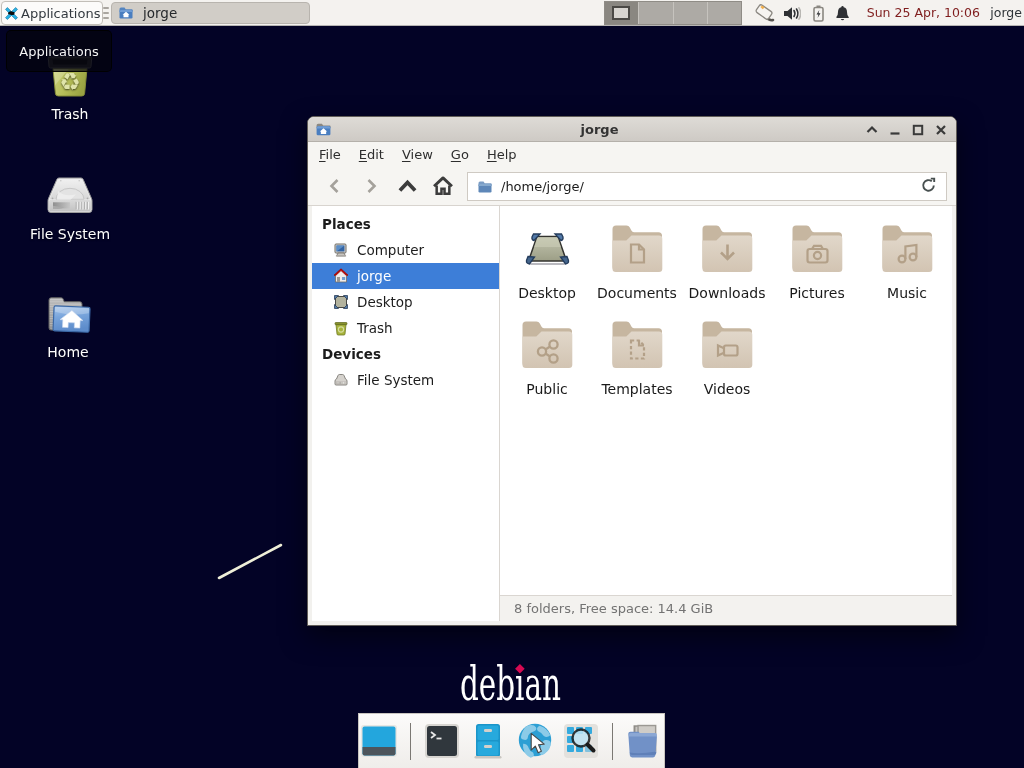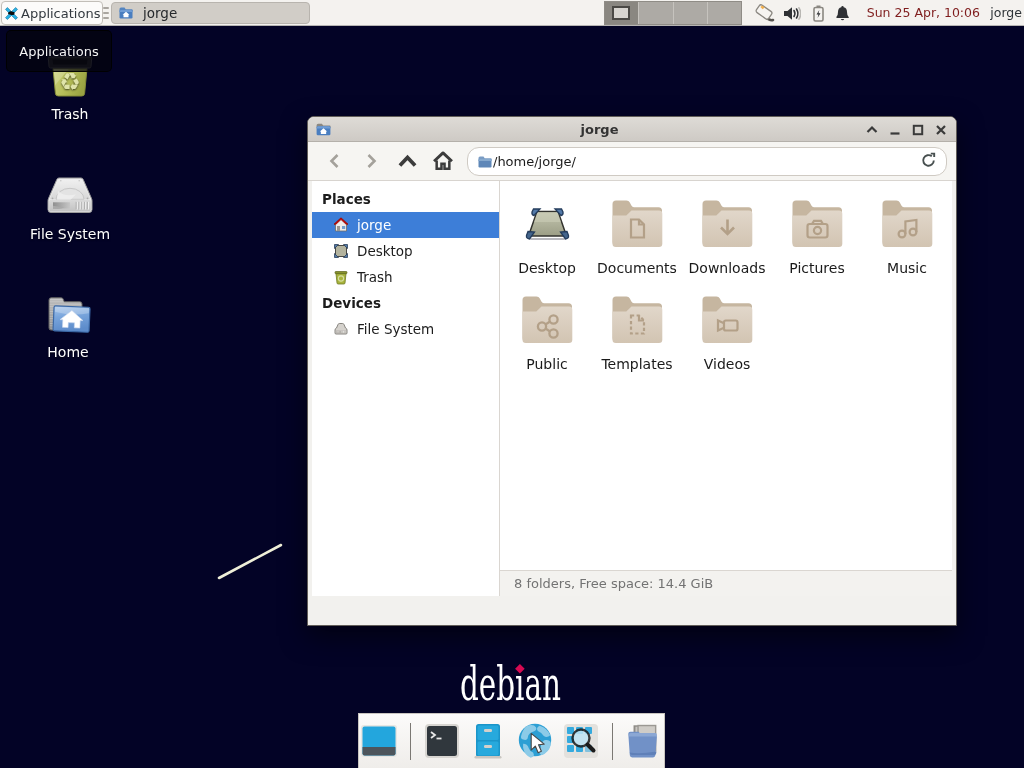--- a/index.html
+++ b/index.html
@@ -96,22 +96,22 @@
   .menu-item { padding:2px 9px; }
   .menu-item u { text-decoration:underline; text-underline-offset:2px; }
 
   #wtoolbar {
     height:39px; background:#f6f5f2; border-bottom:1px solid #d8d4cf;
     display:flex; align-items:center; position:relative;
   }
   .nav-btn { width:36px; height:32px; display:flex; align-items:center; justify-content:center; }
   #path-entry {
     position:absolute; left:159px; right:9px; top:5px; height:29px;
-    background:#fff; border:1px solid #cfcac3; border-radius:12px;
-    display:flex; align-items:center; padding:0 9px; 
+    background:#fff; border:1px solid #cfcac3; border-radius:0;
+    display:flex; align-items:center; padding:0 9px; gap:8px;
     font-size:13px; color:#1a1a1a;
   }
   #path-entry .reload { margin-left:auto; }
 
   #wbody { display:flex; height:415px; background:#fff; margin:0 4px; }
   #sidebar { width:192px; border-right:1px solid #dad6d1; padding-top:5px; font-size:13.5px; color:#1c1c1c; }
   .side-row { height:26px; display:flex; align-items:center; padding-left:21px; gap:8px; }
   .side-row.header { padding-left:10px; font-weight:bold; }
   .side-row.selected { background:#3d7ed8; color:#ffffff; }
   #main-col { flex:1; display:flex; flex-direction:column; }
@@ -357,20 +357,27 @@
           <rect x="2.8" y="2.8" width="8.4" height="8.4" fill="none" stroke="#3a3a3a" stroke-width="2"></rect>
         </svg>
     </span>
     <span class="tb-btn" id="btn-close">
       <svg width="14" height="14" viewBox="0 0 14 14">
           <path d="M3 3 L11 11 M11 3 L3 11" stroke="#3a3a3a" stroke-width="2.2"></path>
         </svg>
     </span>
   </div>
 
+  <div id="menubar">
+    <span class="menu-item"><u>F</u>ile</span>
+    <span class="menu-item"><u>E</u>dit</span>
+    <span class="menu-item"><u>V</u>iew</span>
+    <span class="menu-item"><u>G</u>o</span>
+    <span class="menu-item"><u>H</u>elp</span>
+  </div>
 
   <div id="wtoolbar">
     <span class="nav-btn" style="margin-left:9px">
       <svg width="18" height="18" viewBox="0 0 18 18">
           <path d="M11.5 3 L5.5 9 L11.5 15" stroke="#a4a19b" stroke-width="2.6" fill="none"></path>
         </svg>
     </span>
     <span class="nav-btn">
       <svg width="18" height="18" viewBox="0 0 18 18">
           <path d="M6.5 3 L12.5 9 L6.5 15" stroke="#a4a19b" stroke-width="2.6" fill="none"></path>
@@ -401,20 +408,32 @@
           <path d="M13.8 8.5 a5.3 5.3 0 1 1 -2 -4.2" stroke="#474f4f" stroke-width="1.9" fill="none"></path>
           <path d="M10.8 1.6 h3.4 v3.4" stroke="#474f4f" stroke-width="1.9" fill="none"></path>
         </svg>
       </span>
     </div>
   </div>
 
   <div id="wbody">
     <div id="sidebar">
       <div class="side-row header">Places</div>
+      <div class="side-row">
+        <span style="width:16px;height:16px">
+          <svg width="16" height="16" viewBox="0 0 16 16">
+            <rect x="2" y="2" width="11" height="9" rx="1" fill="#d9d6d1" stroke="#6f6c67" stroke-width="1"></rect>
+            <rect x="3.5" y="3.5" width="8" height="6" fill="#3465a4"></rect>
+            <path d="M3.5 3.5 l8 0 l-8 6 Z" fill="#5b8ec7"></path>
+            <path d="M5 11 l-1.5 3 h9 l-1.5 -3 Z" fill="#c8c5c0" stroke="#6f6c67" stroke-width="0.8"></path>
+            <rect x="2.8" y="13.2" width="10.4" height="1.3" rx="0.6" fill="#b0aca6"></rect>
+          </svg>
+        </span>
+        <span>Computer</span>
+      </div>
       <div class="side-row selected">
         <span style="width:16px;height:16px">
           <svg width="16" height="16" viewBox="0 0 16 16">
             <path d="M8 1 L15 7.5 H13.5 V14 H2.5 V7.5 H1 Z" fill="#efecea" stroke="#6f6c67" stroke-width="0.8"></path>
             <path d="M8 0.8 L1 7.2 h2 L8 2.6 L13 7.2 h2 Z" fill="#cc0000" stroke="#8f0000" stroke-width="0.7"></path>
             <rect x="4" y="9" width="3" height="5" fill="#9a9792"></rect>
             <rect x="9" y="9" width="3.2" height="3" fill="#729fcf"></rect>
           </svg>
         </span>
         <span>jorge</span>

